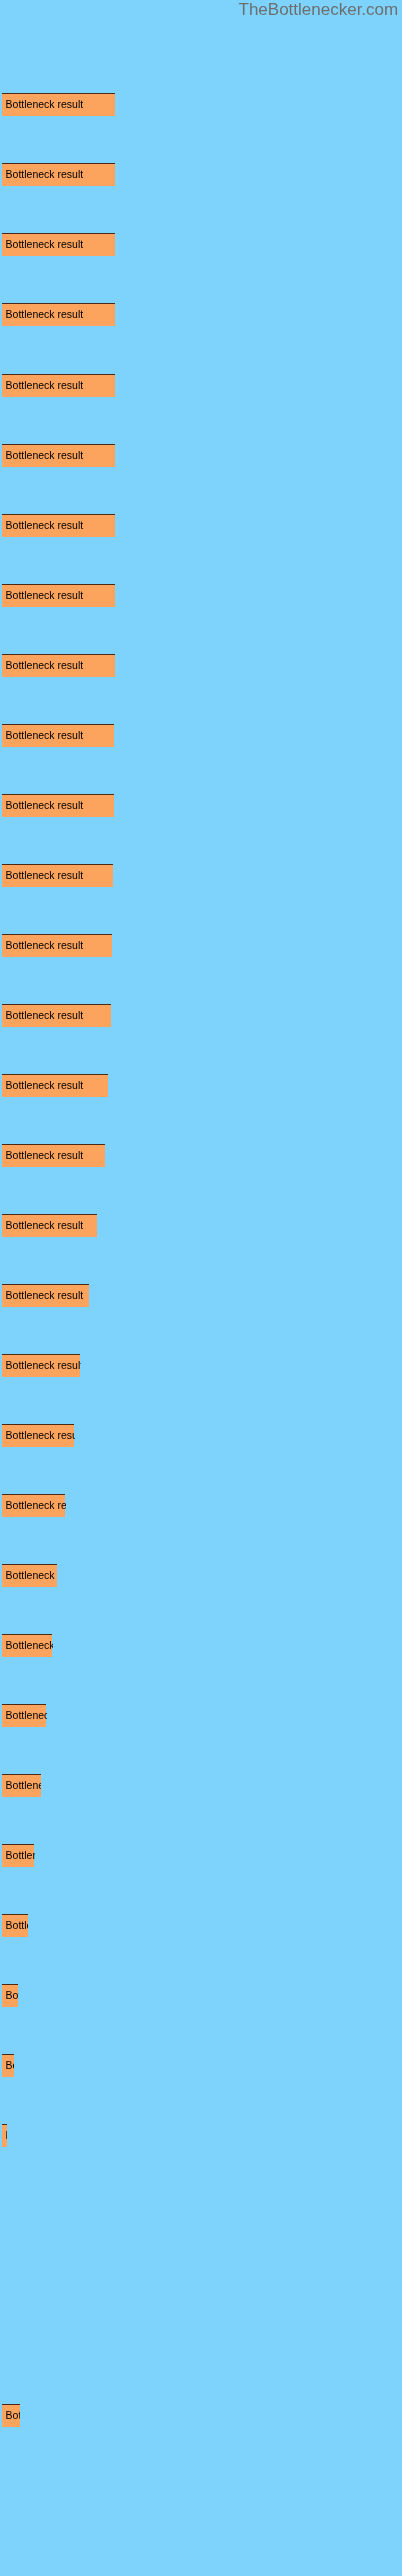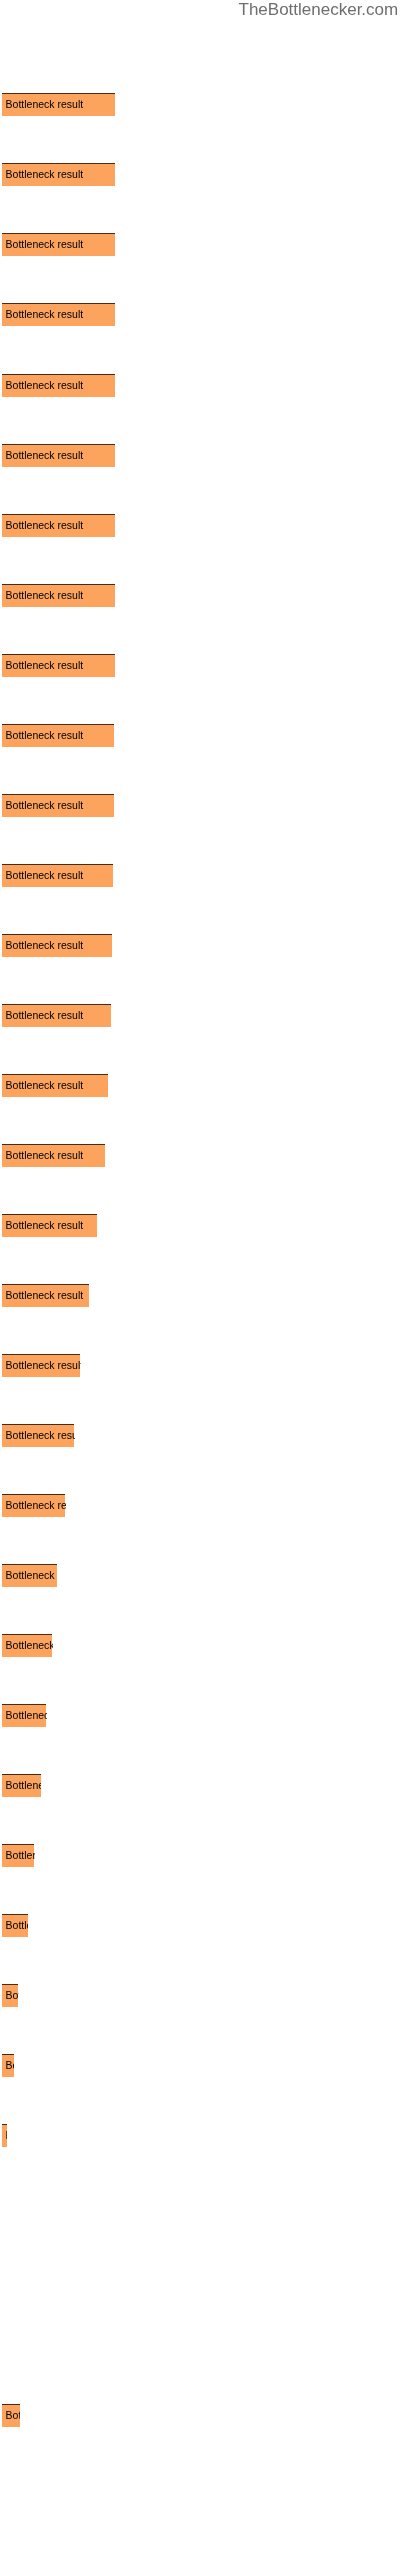--- a/index.html
+++ b/index.html
@@ -14,21 +14,21 @@
     overflow: hidden;
     font-family: "Liberation Sans", sans-serif;
     -webkit-font-smoothing: antialiased;
   }
   #chart-root {
     position: absolute;
     left: 0;
     top: 0;
     width: 403px;
     height: 2576px;
-    background: #ffffff;
+    background: #7dd3fc;
   }
   .watermark {
     position: absolute;
     right: 4.8px;
     top: 0px;
     font-size: 17px;
     line-height: 20px;
     color: #6e6e6e;
     letter-spacing: 0px;
     white-space: nowrap;

